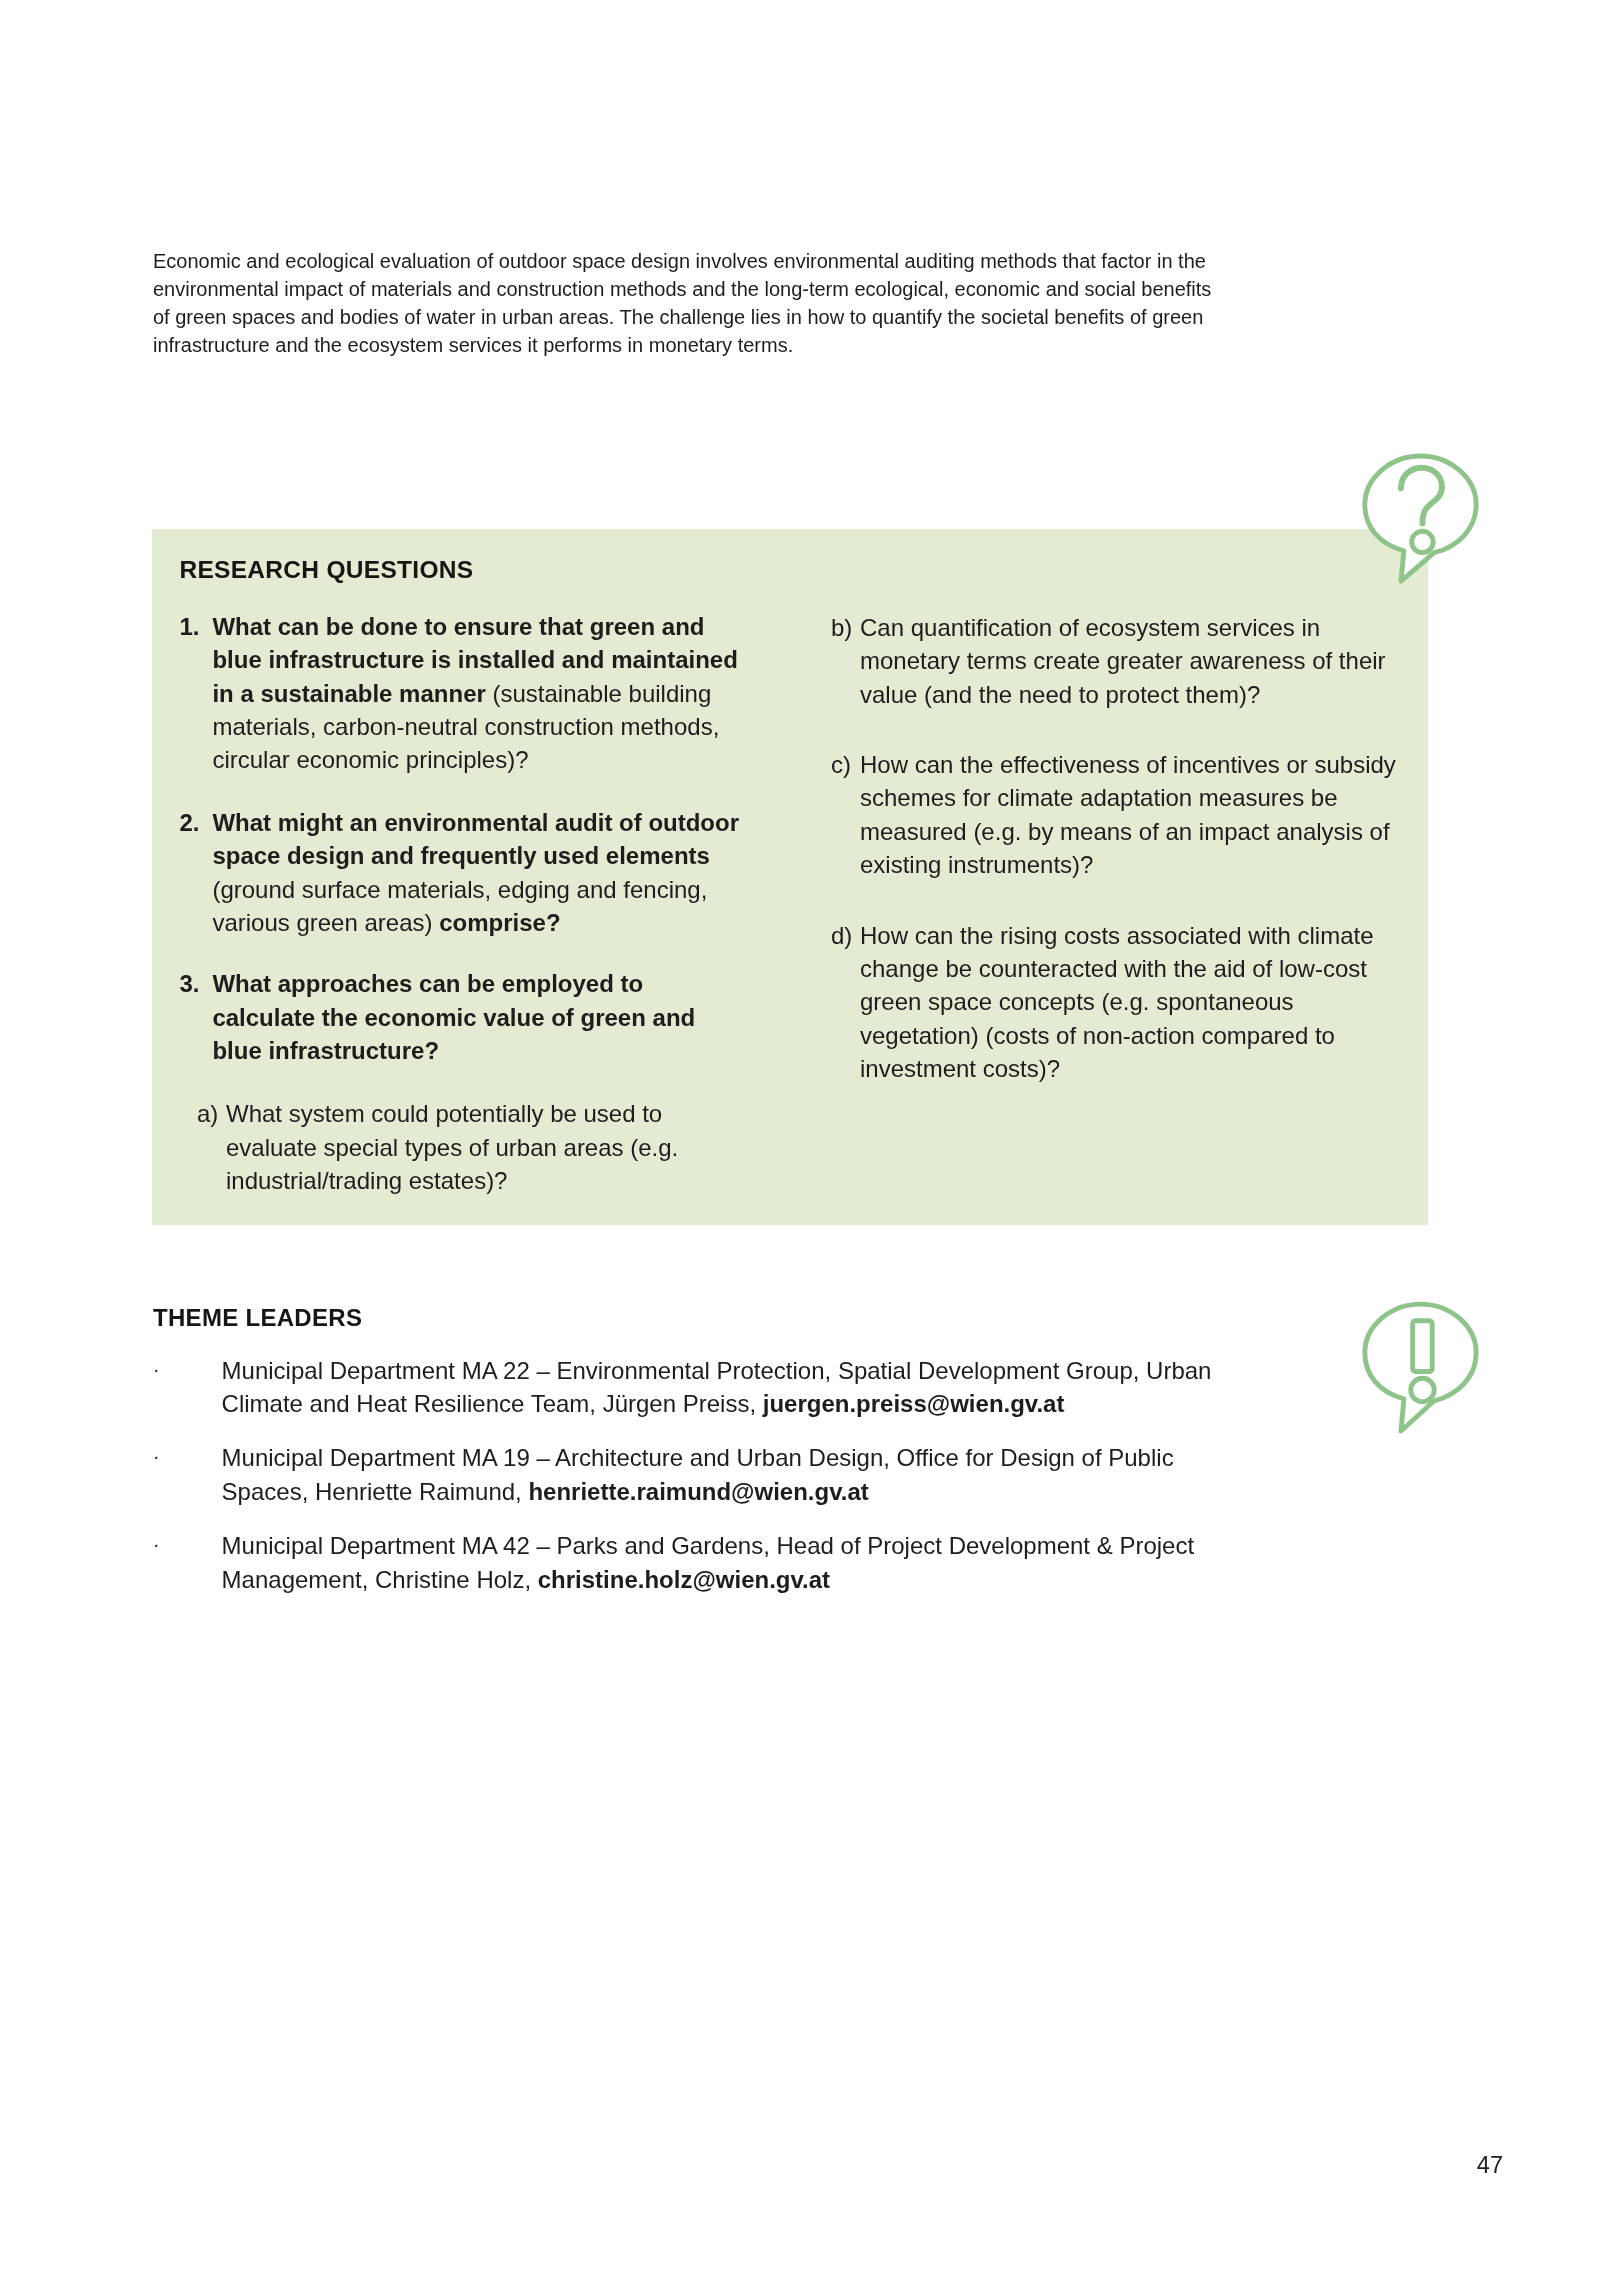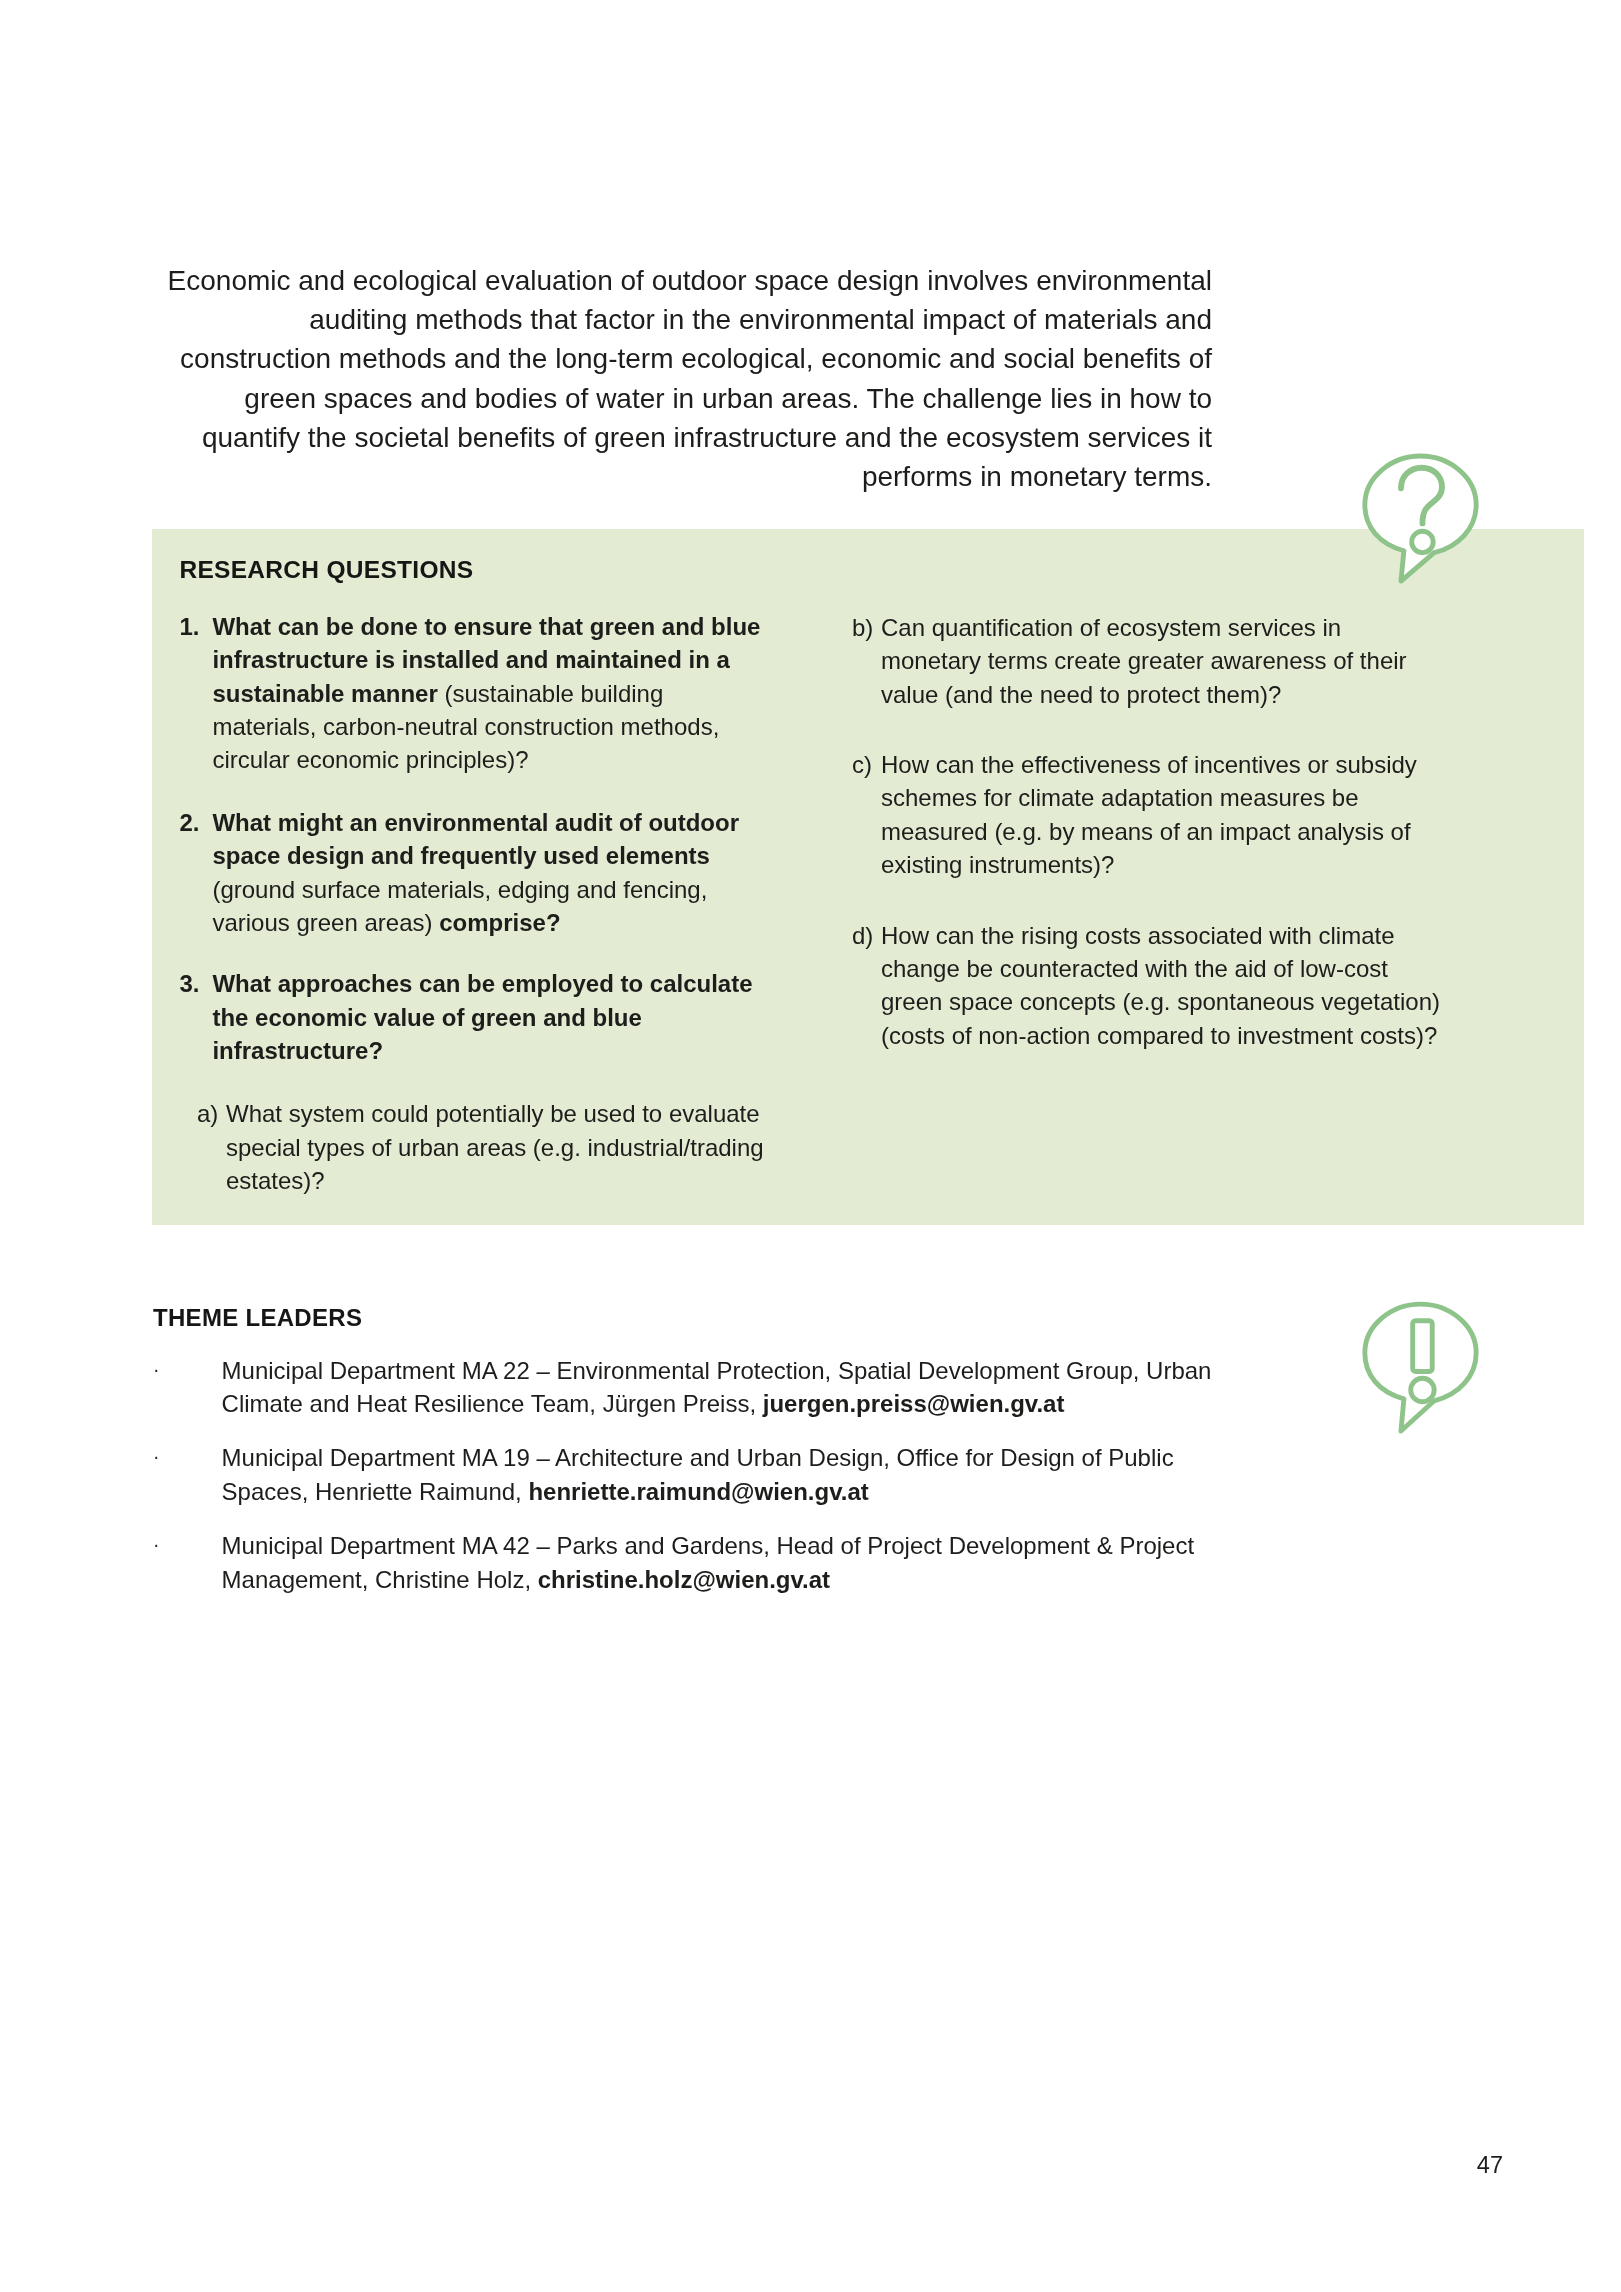--- a/index.html
+++ b/index.html
@@ -31,34 +31,33 @@
     line-height: 1.24;
     font-weight: 700;
     letter-spacing: -0.2px;
     color: #161615;
   }
 
   
   .intro {
     position: absolute;
     left: 153px;
-    top: 233px;
+    top: 227px;
     width: 1059px;
-    font-size: 28px;
+    font-size: 20px;
     line-height: 1.4;
     color: #1d1d1b;
-    text-align: right;
   }
 
   
   .research-box {
     position: absolute;
     left: 152px;
     top: 529px;
-    width: 1432px;
+    width: 1276px;
     height: 696px;
     background: #e3ebd3;
   }
   .rq-heading {
     position: absolute;
     left: 27.4px;
     top: 26.5px;
     font-size: 24.5px;
     font-weight: 700;
     letter-spacing: 0.3px;

